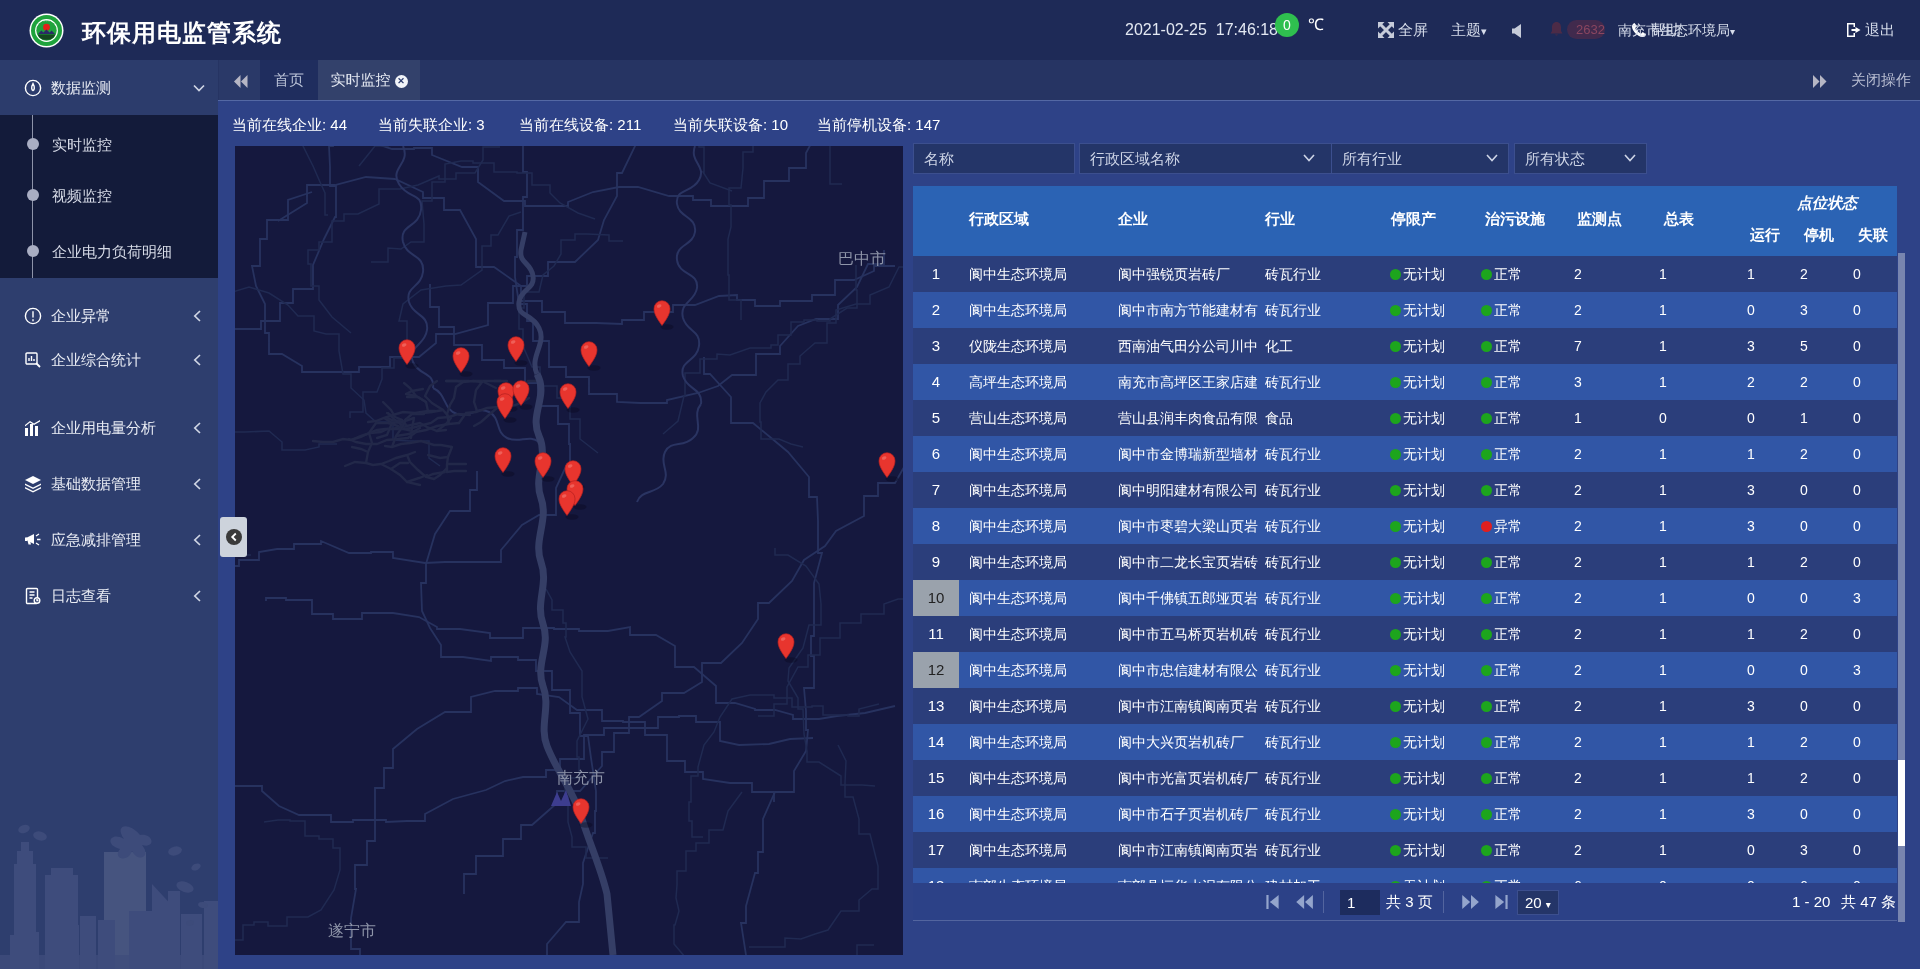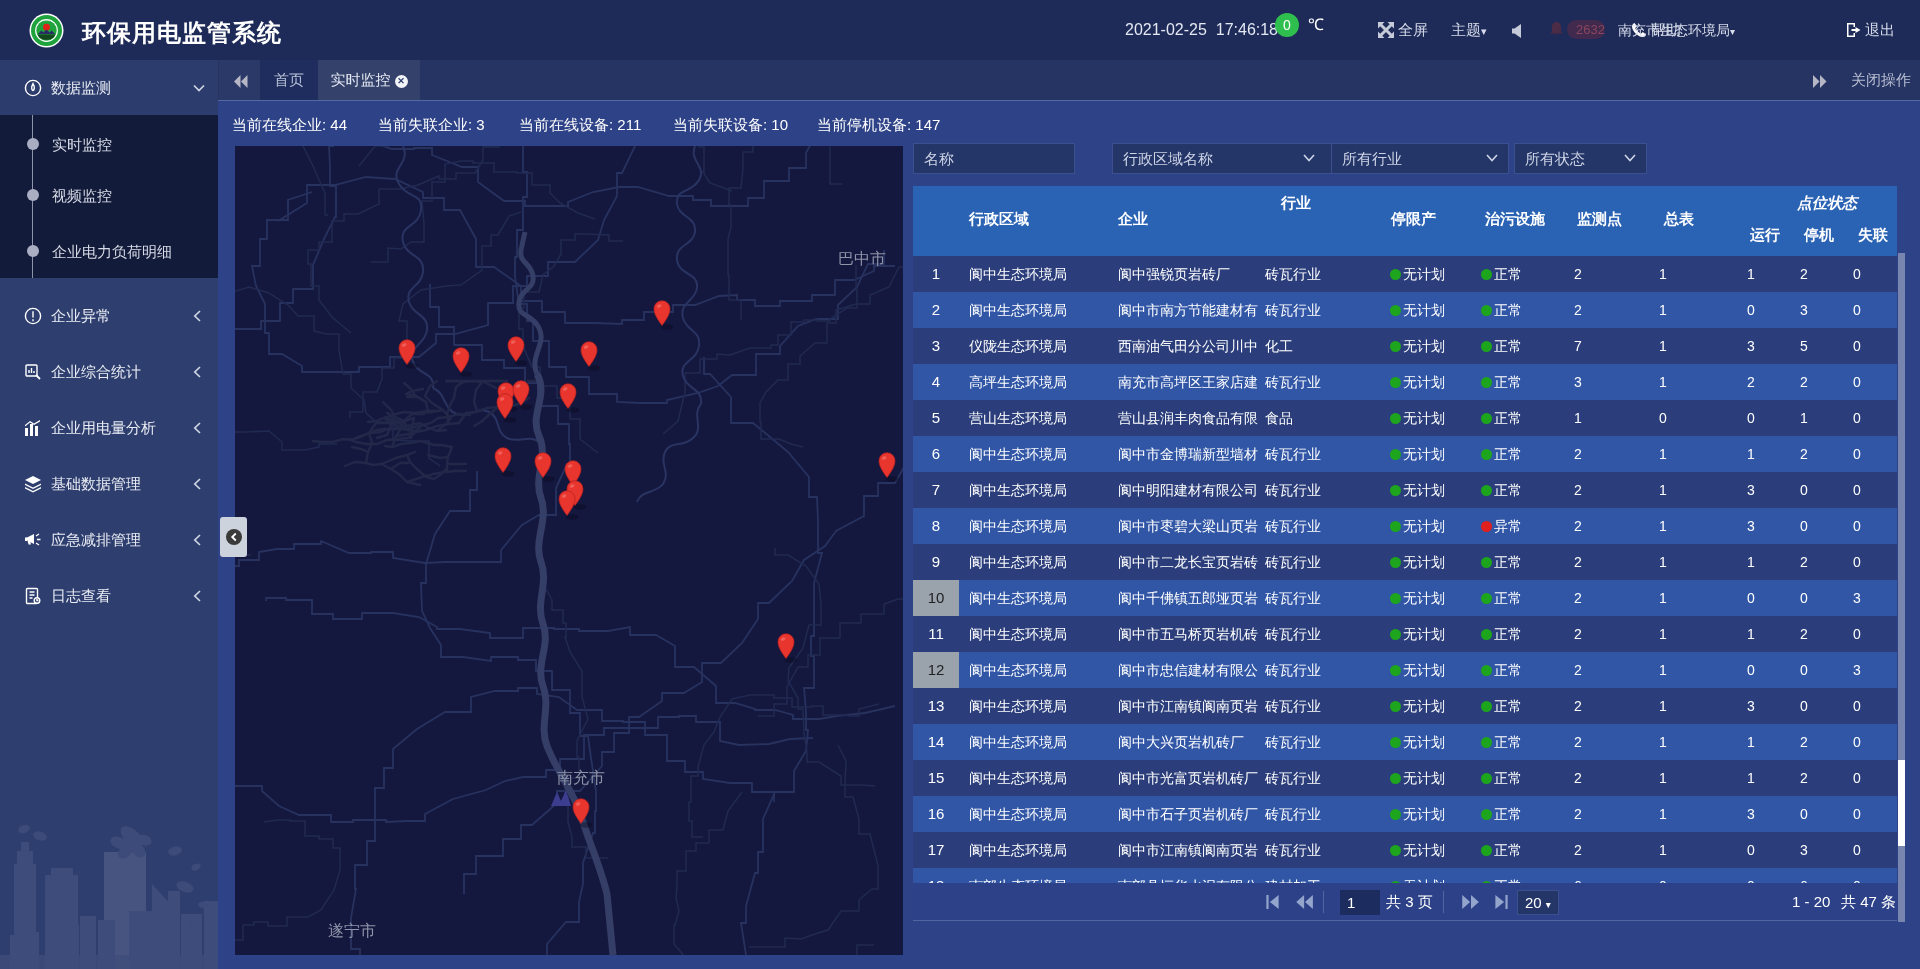--- a/index.html
+++ b/index.html
@@ -124,21 +124,21 @@
   <div class="menu-item" style="top:228px;">
     <svg class="mi-icon" viewBox="0 0 18 18" fill="none" stroke="#fff" stroke-width="1.4">
         <circle cx="9" cy="9" r="7.6"></circle>
         <path d="M9 4.7 v5.4 M9 12.6 v1.2" stroke-linecap="round"></path>
       </svg>
     <span class="mi-text">企业异常</span>
       <svg class="mi-arrow" width="8" height="12" viewBox="0 0 8 12">
         <path d="M7 1 L1.8 6 L7 11" stroke="#cfd5e4" stroke-width="1.7" fill="none"></path>
       </svg>
   </div>
-  <div class="menu-item" style="top:284px;text-decoration:underline;">
+  <div class="menu-item" style="top:272px;text-decoration:underline;">
     <svg class="mi-icon" viewBox="0 0 18 18" fill="none" stroke="#fff" stroke-width="1.4">
         <rect x="2" y="2" width="11" height="11" rx="1"></rect>
         <path d="M5 10 v-3 M7.5 10 v-5 M10 10 v-2"></path>
         <path d="M12 12 l4 4" stroke-width="1.8"></path>
       </svg>
     <span class="mi-text">企业综合统计</span>
       <svg class="mi-arrow" width="8" height="12" viewBox="0 0 8 12">
         <path d="M7 1 L1.8 6 L7 11" stroke="#cfd5e4" stroke-width="1.7" fill="none"></path>
       </svg>
   </div>
@@ -439,38 +439,38 @@
       </g>
   </svg>
 
   <div class="abs" style="left:2px;top:416px;width:27px;height:40px;background:#cdd3dc;border-radius:3px;z-index:6;"></div>
   <svg class="abs" style="left:8px;top:428px;z-index:7" width="16" height="16" viewBox="0 0 16 16">
       <circle cx="8" cy="8" r="8" fill="#3a3a3a"></circle>
       <path d="M9.8 4.5 L6.2 8 L9.8 11.5" stroke="#fff" stroke-width="1.8" fill="none"></path>
     </svg>
 
   <div class="fctrl" style="left:695px; width:162px;">名称</div>
-  <div class="fctrl" style="left:894px; width:262px;">行政区域名称</div>
+  <div class="fctrl" style="left:861px; width:262px;">行政区域名称</div>
   <svg class="fchev" style="left:1085px;" viewBox="0 0 12 8">
       <path d="M1 1 L6 6.5 L11 1" stroke="#cdd4e6" stroke-width="1.6" fill="none"></path>
     </svg>
   <div class="fctrl" style="left:1113px; width:178px;">所有行业</div>
   <svg class="fchev" style="left:1268px;" viewBox="0 0 12 8">
       <path d="M1 1 L6 6.5 L11 1" stroke="#cdd4e6" stroke-width="1.6" fill="none"></path>
     </svg>
   <div class="fctrl" style="left:1296px; width:133px;">所有状态</div>
   <svg class="fchev" style="left:1406px;" viewBox="0 0 12 8">
       <path d="M1 1 L6 6.5 L11 1" stroke="#cdd4e6" stroke-width="1.6" fill="none"></path>
     </svg>
 
   <div id="tableWrap">
     <div id="thead">
       <span class="th" style="left:56px;top:24px;">行政区域</span>
       <span class="th" style="left:205px;top:24px;">企业</span>
-      <span class="th" style="left:352px;top:8px;margin-left:16px;">行业</span>
+      <span class="th" style="left:352px;top:24px;">行业</span>
       <span class="th" style="left:478px;top:24px;">停限产</span>
       <span class="th" style="left:572px;top:24px;">治污设施</span>
       <span class="th" style="left:664px;top:24px;">监测点</span>
       <span class="th" style="left:751px;top:24px;">总表</span>
       <span class="th" style="left:884px;top:8px;font-style:italic;">点位状态</span>
       <span class="th" style="left:837px;top:40px;">运行</span>
       <span class="th" style="left:891px;top:40px;">停机</span>
       <span class="th" style="left:945px;top:40px;">失联</span>
     </div>
     <div id="tbody">

